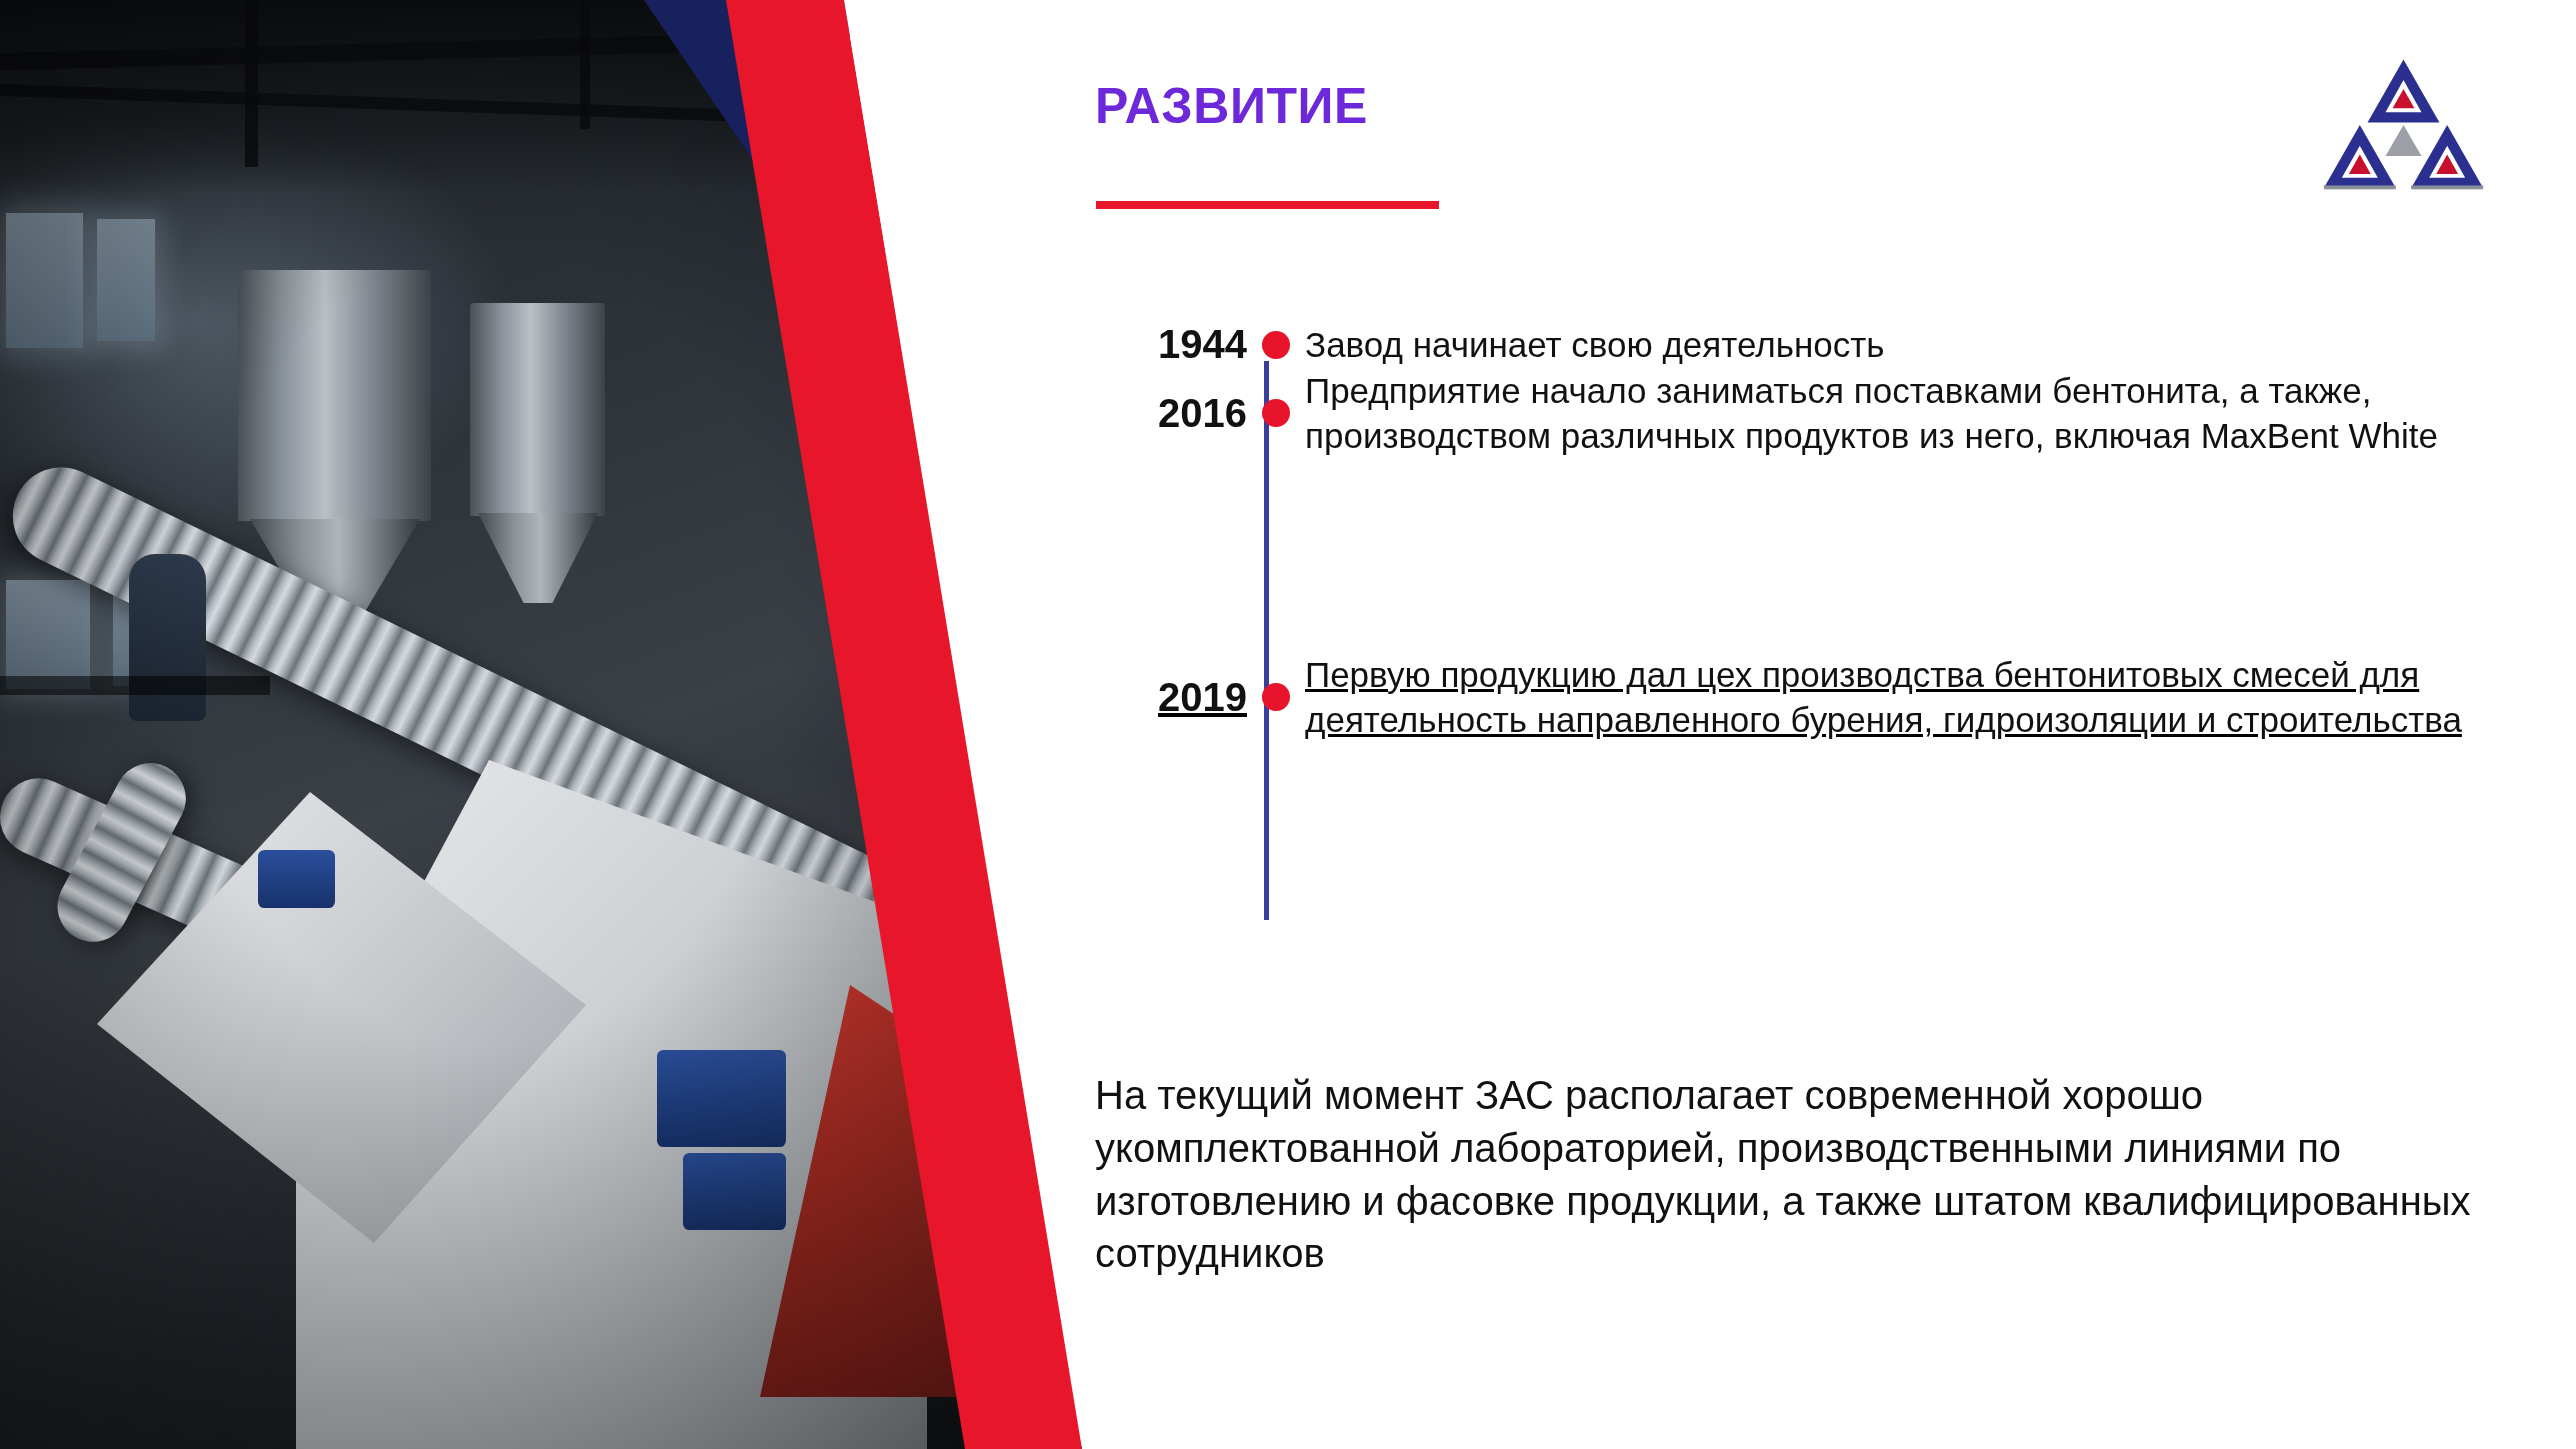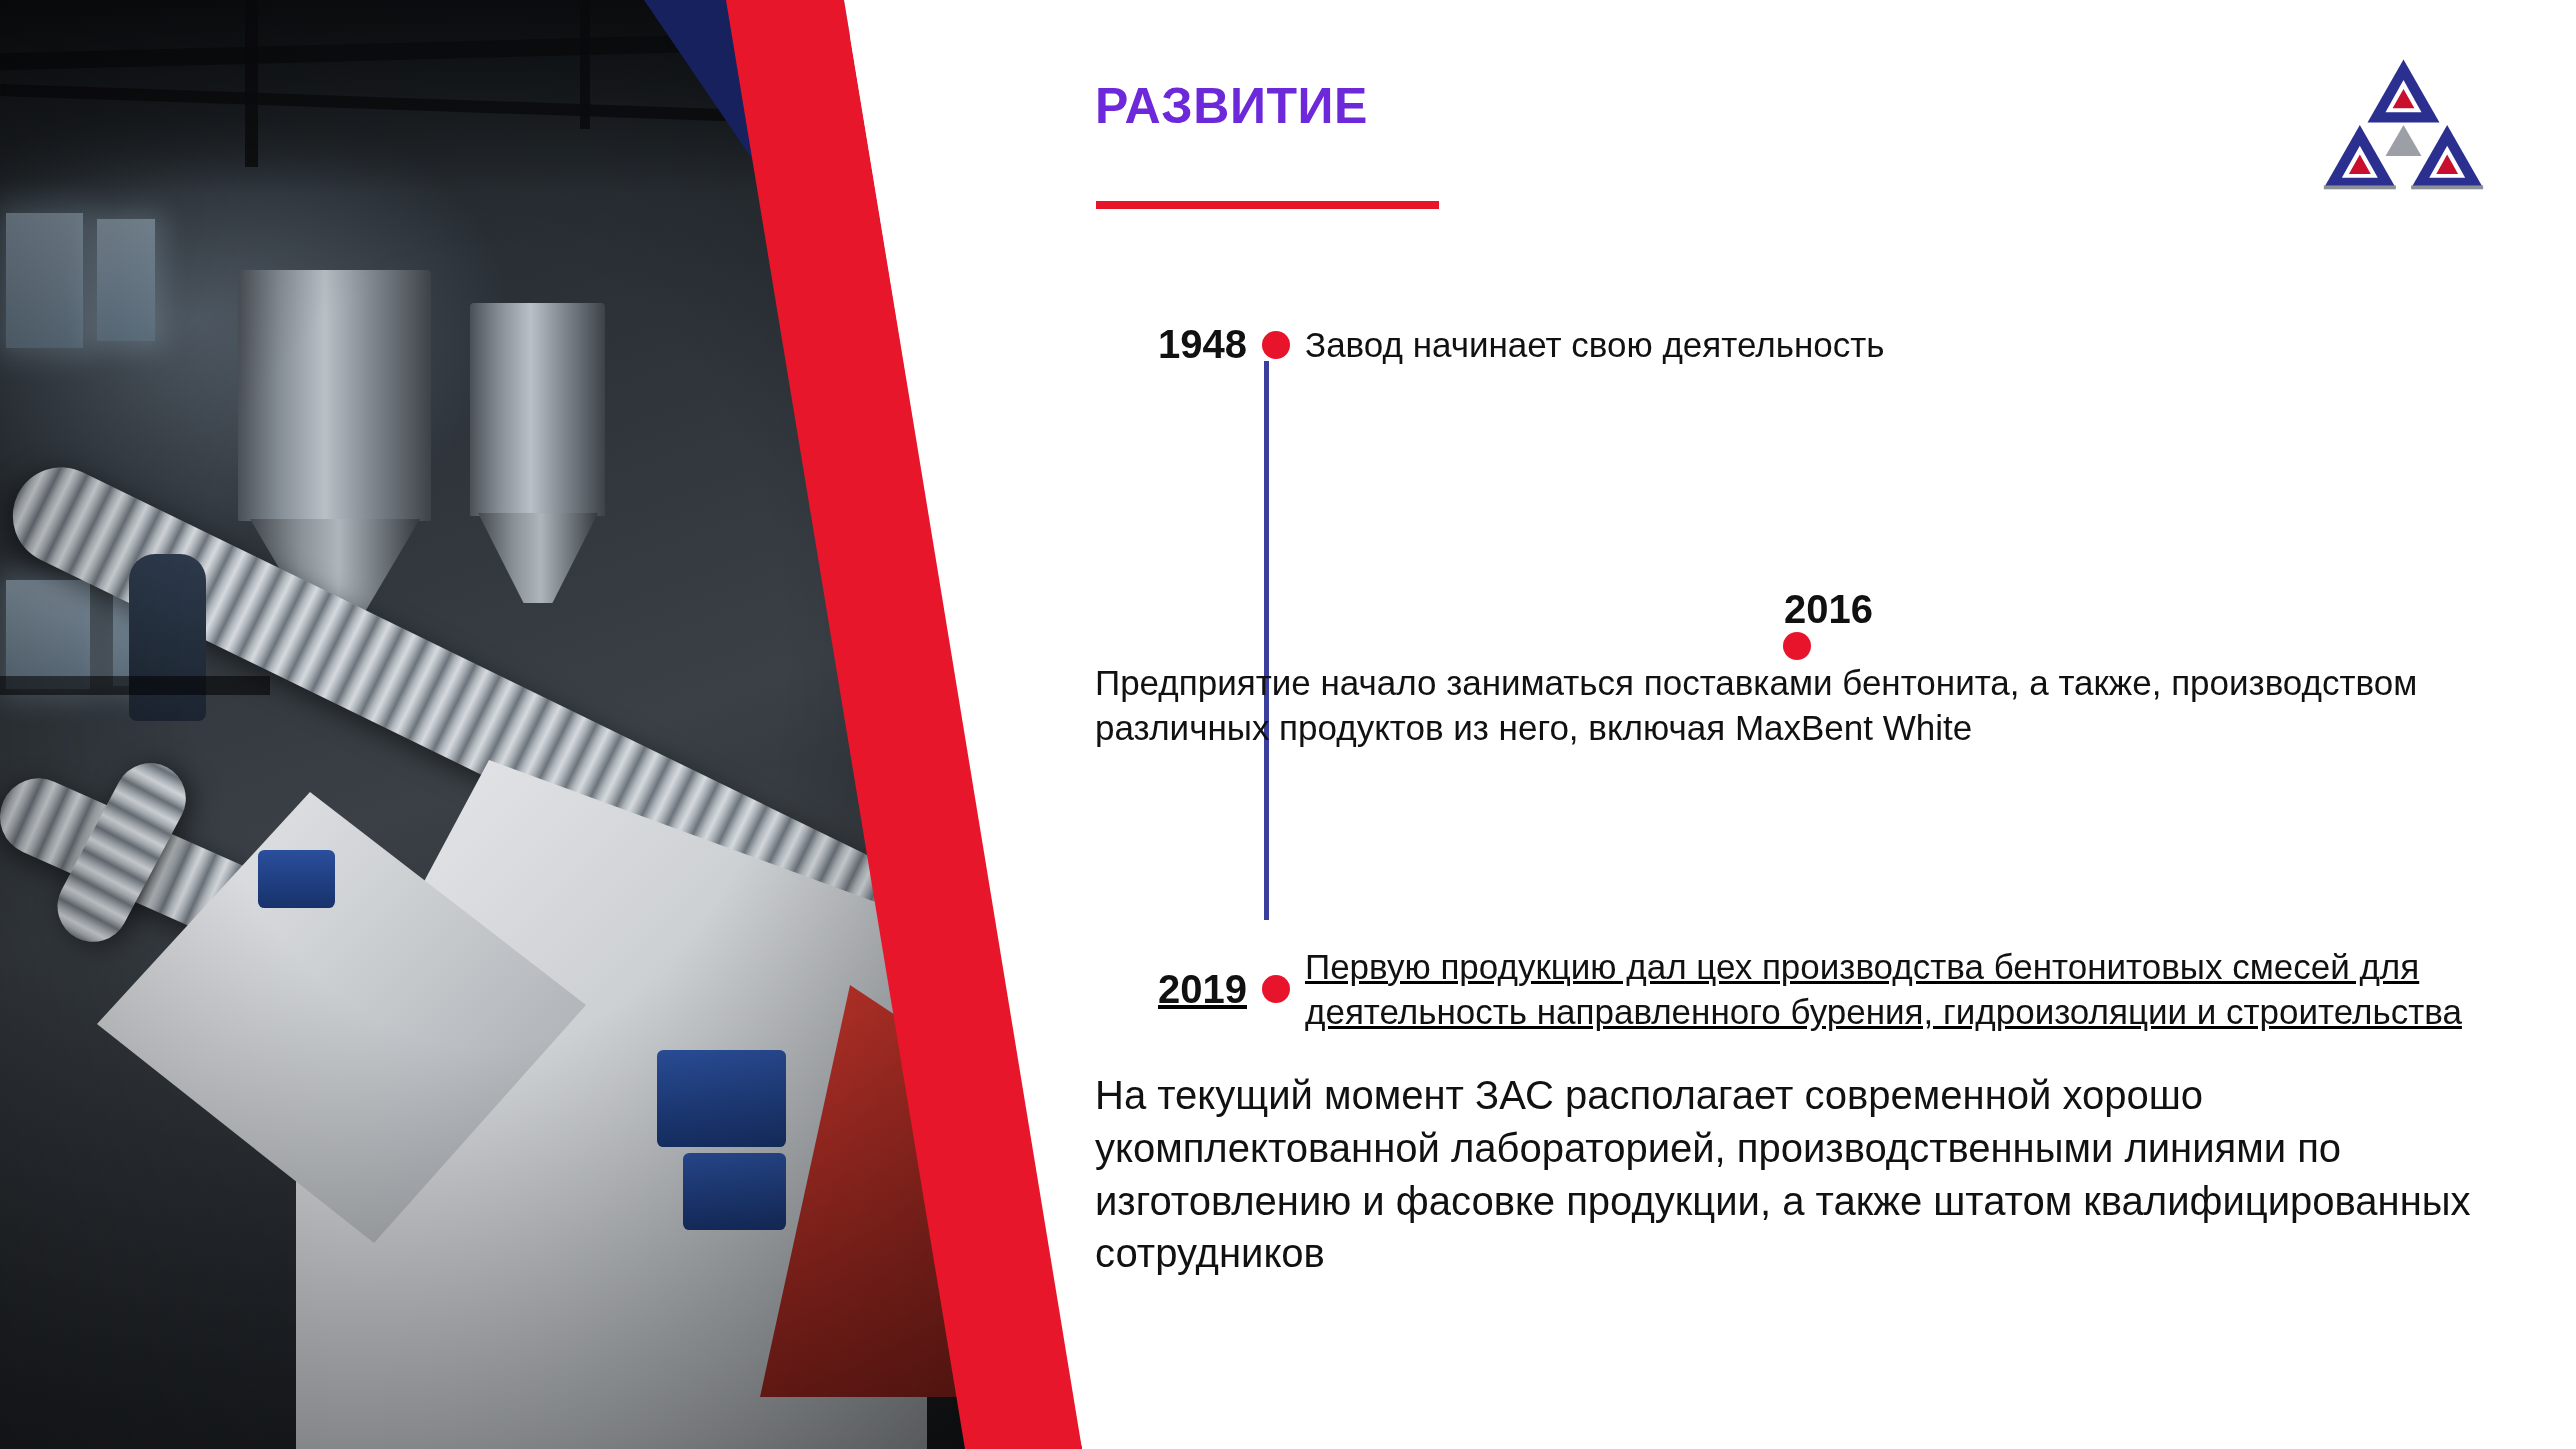--- a/index.html
+++ b/index.html
@@ -278,28 +278,28 @@
       <polygon points="130,112 158,160 102,160" fill="#8b8f96" opacity="0.85"></polygon>
       <rect x="6" y="206" width="112" height="6" fill="#8b8f96"></rect>
       <rect x="142" y="206" width="112" height="6" fill="#8b8f96"></rect>
     </svg>
   </div>
 
   <div class="timeline">
     <div class="tl-line"></div>
 
     <div class="tl-row" style="margin-top:0;">
-      <div class="tl-year">1948</div>
+      <div class="tl-year">1944</div>
       <div class="tl-dot-wrap">
           <div class="tl-dot"></div>
         </div>
       <div class="tl-text">Завод начинает свою деятельность</div>
     </div>
 
-    <div class="tl-row" style="margin-top:219px;flex-direction:column;">
+    <div class="tl-row" style="">
       <div class="tl-year">2016</div>
       <div class="tl-dot-wrap">
           <div class="tl-dot"></div>
         </div>
       <div class="tl-text">Предприятие начало заниматься поставками бентонита, а также, производством различных продуктов из него, включая  MaxBent White</div>
     </div>
 
     <div class="tl-row" style="margin-top:193px;text-decoration:underline;">
       <div class="tl-year">2019</div>
       <div class="tl-dot-wrap">

